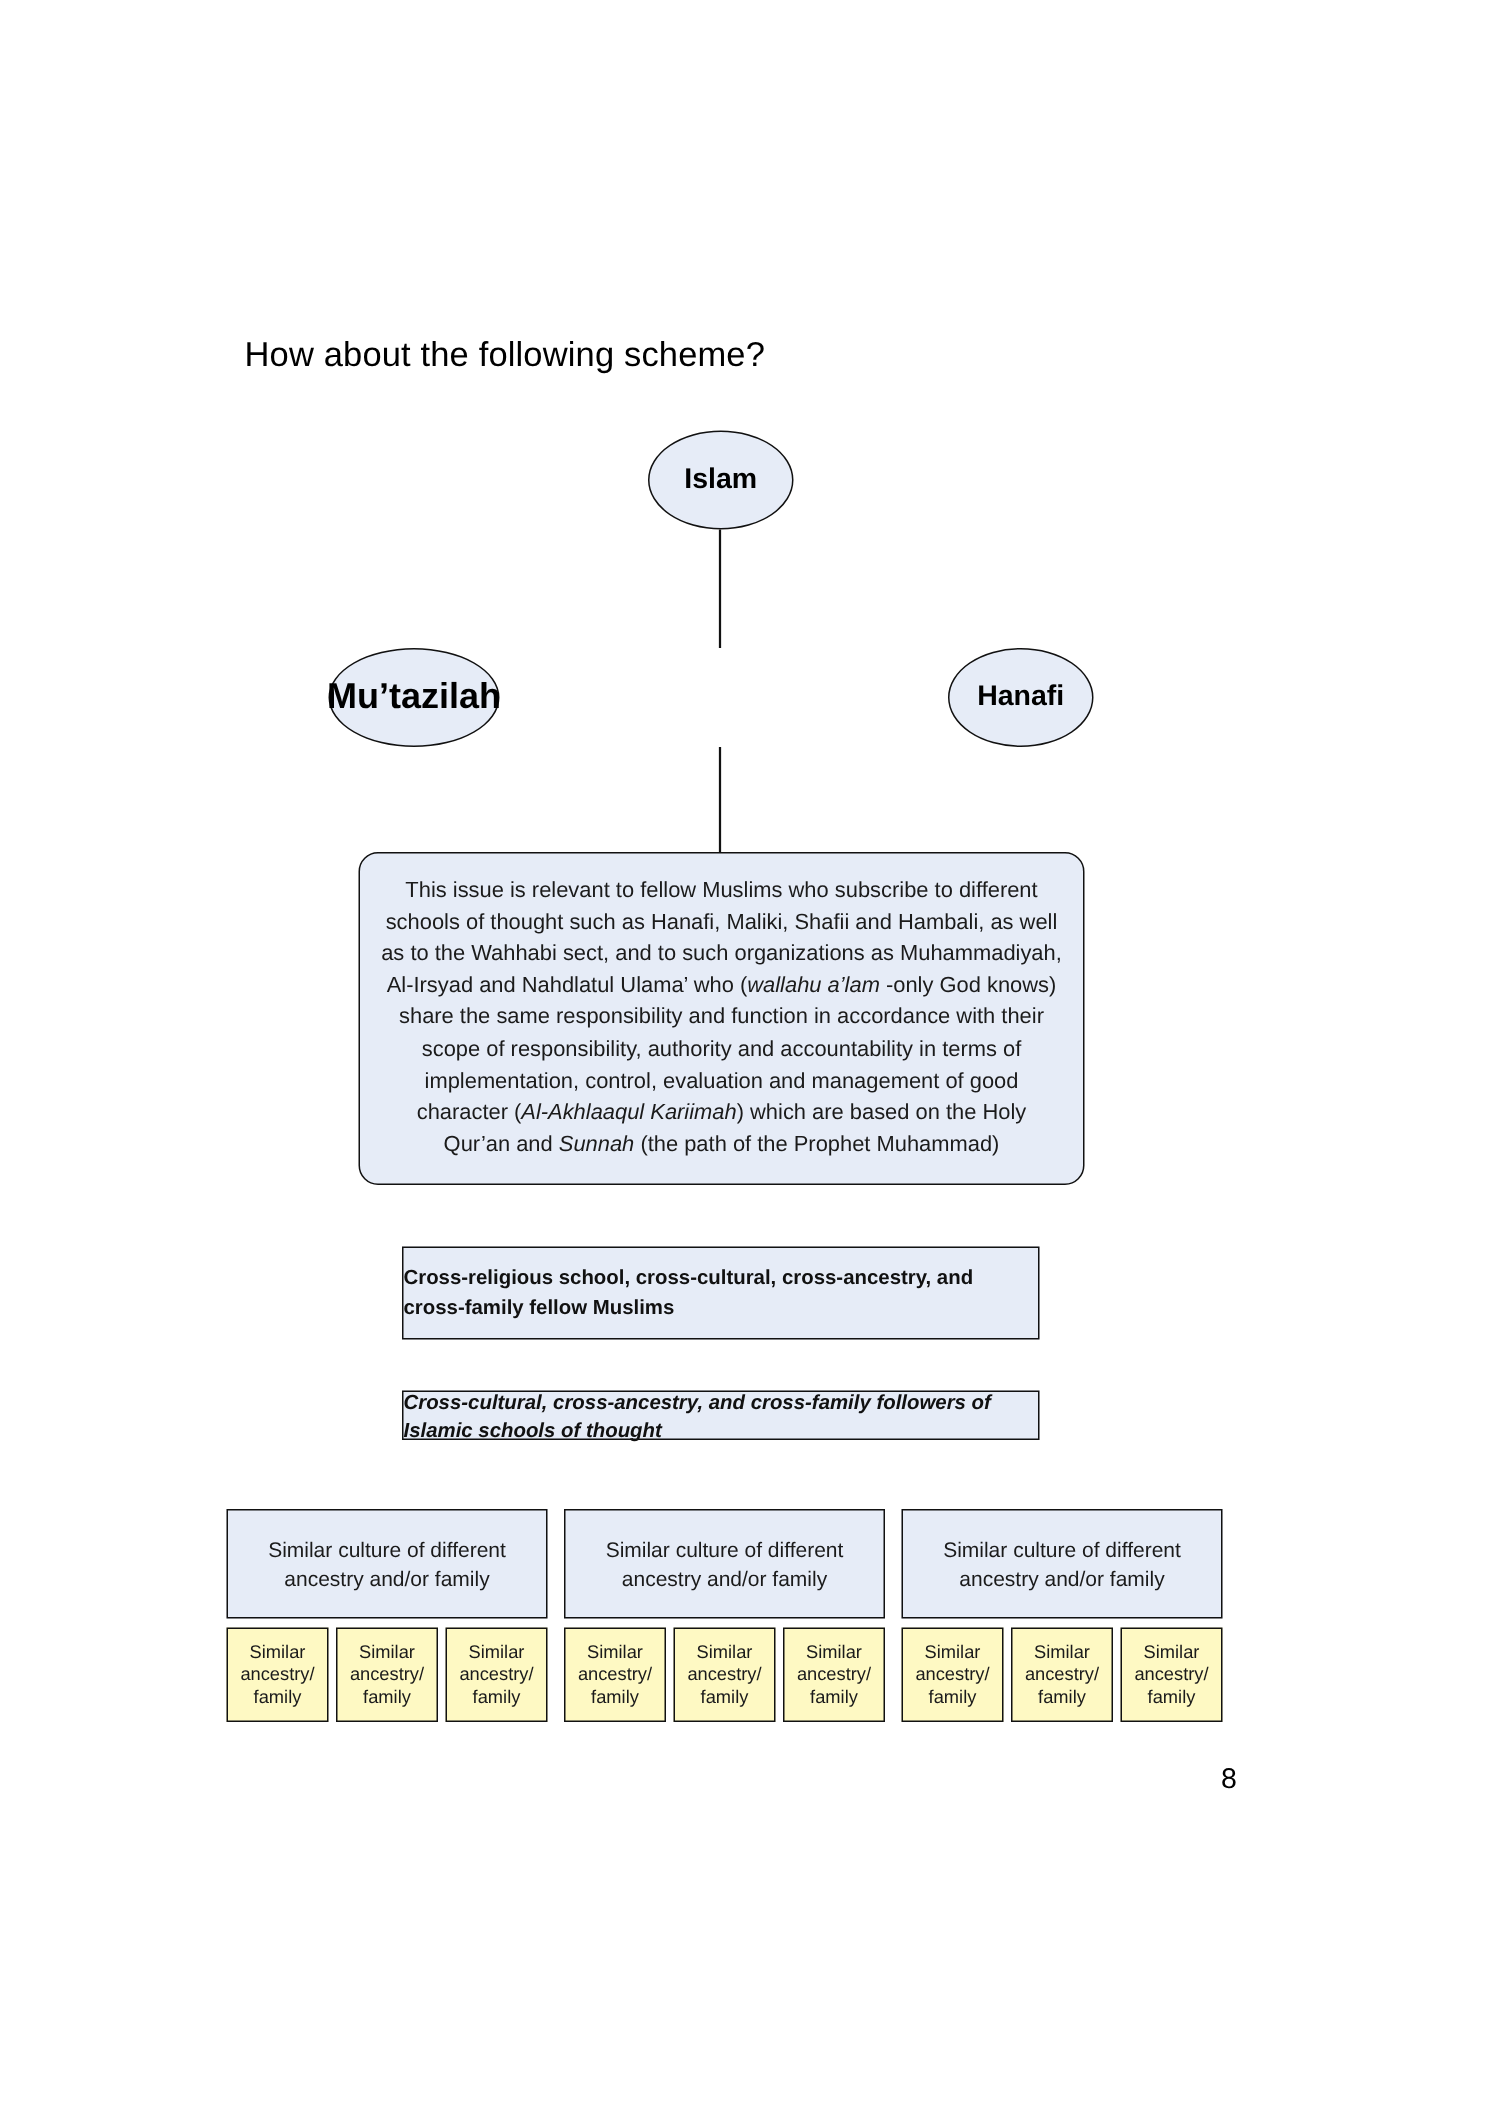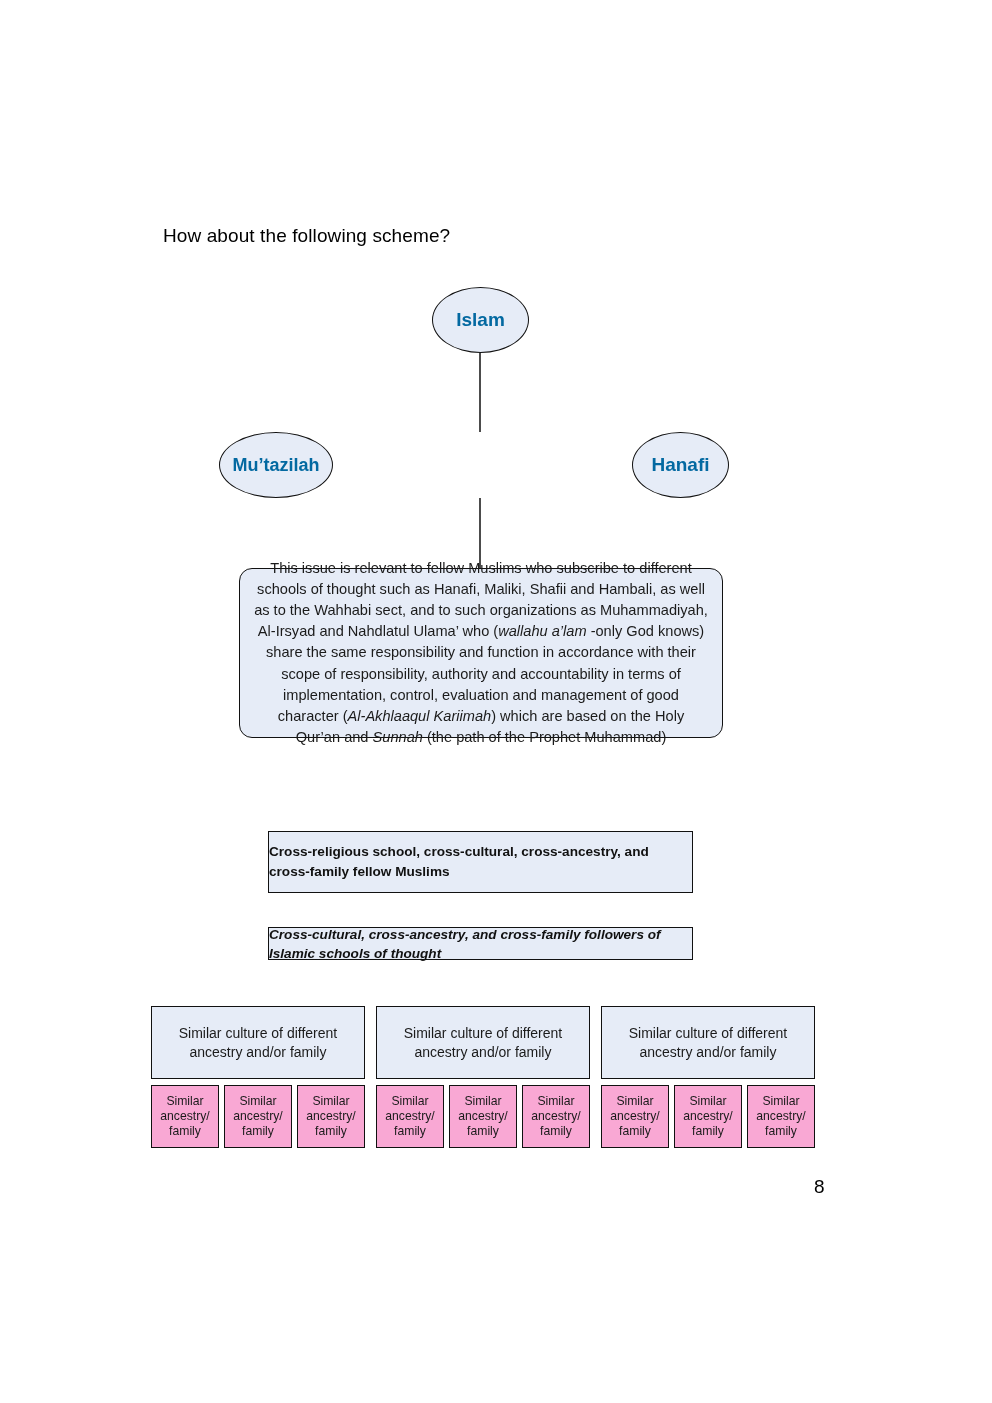--- a/index.html
+++ b/index.html
@@ -22,21 +22,21 @@
     left: 0; top: 0;
     width: 992px;
     height: 1403px;
   }
 
   
   #heading {
     position: absolute;
     left: 163px;
     top: 224px;
-    font-size: 19px;
+    font-size: 23px;
     line-height: 24px;
     letter-spacing: 0.1px;
     color: #000;
     white-space: nowrap;
   }
 
   
   #connectors {
     position: absolute;
     left: 0; top: 0;
@@ -50,35 +50,35 @@
     position: absolute;
     background: #e6ecf7;
     border: 1.2px solid #111111;
     border-radius: 50%;
     display: flex;
     align-items: center;
     justify-content: center;
     text-align: center;
     font-weight: bold;
     font-size: 19px;
-    color: #0369a1;
+    color: #000000;
     box-sizing: border-box;
   }
   #node-islam   { left: 432px; top: 287px; width: 97px;  height: 66px; }
-  #node-mutazilah { left: 219px; top: 432px; width: 114px; height: 66px; font-size: 18px; }
+  #node-mutazilah { left: 219px; top: 432px; width: 114px; height: 66px; font-size: 24px; }
   #node-sunni   { left: 432px; top: 432px; width: 97px;  height: 66px; }
   #node-shiite  { left: 632px; top: 432px; width: 97px;  height: 66px; }
 
   
   #paragraph-box {
     position: absolute;
     left: 239px;
     top: 568px;
     width: 484px;
-    height: 170px;
+    height: 222px;
     background: #e6ecf7;
     border: 1.3px solid #111111;
     border-radius: 13px;
     box-sizing: border-box;
     display: flex;
     align-items: center;
     justify-content: center;
     padding: 6px 14px;
   }
   #paragraph-text {
@@ -138,21 +138,21 @@
     font-size: 14px;
     line-height: 19px;
     color: #1b1b1b;
   }
   .leaf-row {
     display: flex;
     gap: 5px;
     margin-top: 6px;
   }
   .leaf-box {
-    background: #f9a8d4;
+    background: #fef9c3;
     border: 1.1px solid #111111;
     box-sizing: border-box;
     height: 63px;
     display: flex;
     align-items: center;
     justify-content: center;
     text-align: center;
     font-size: 12.2px;
     line-height: 15.2px;
     color: #1b1b1b;

